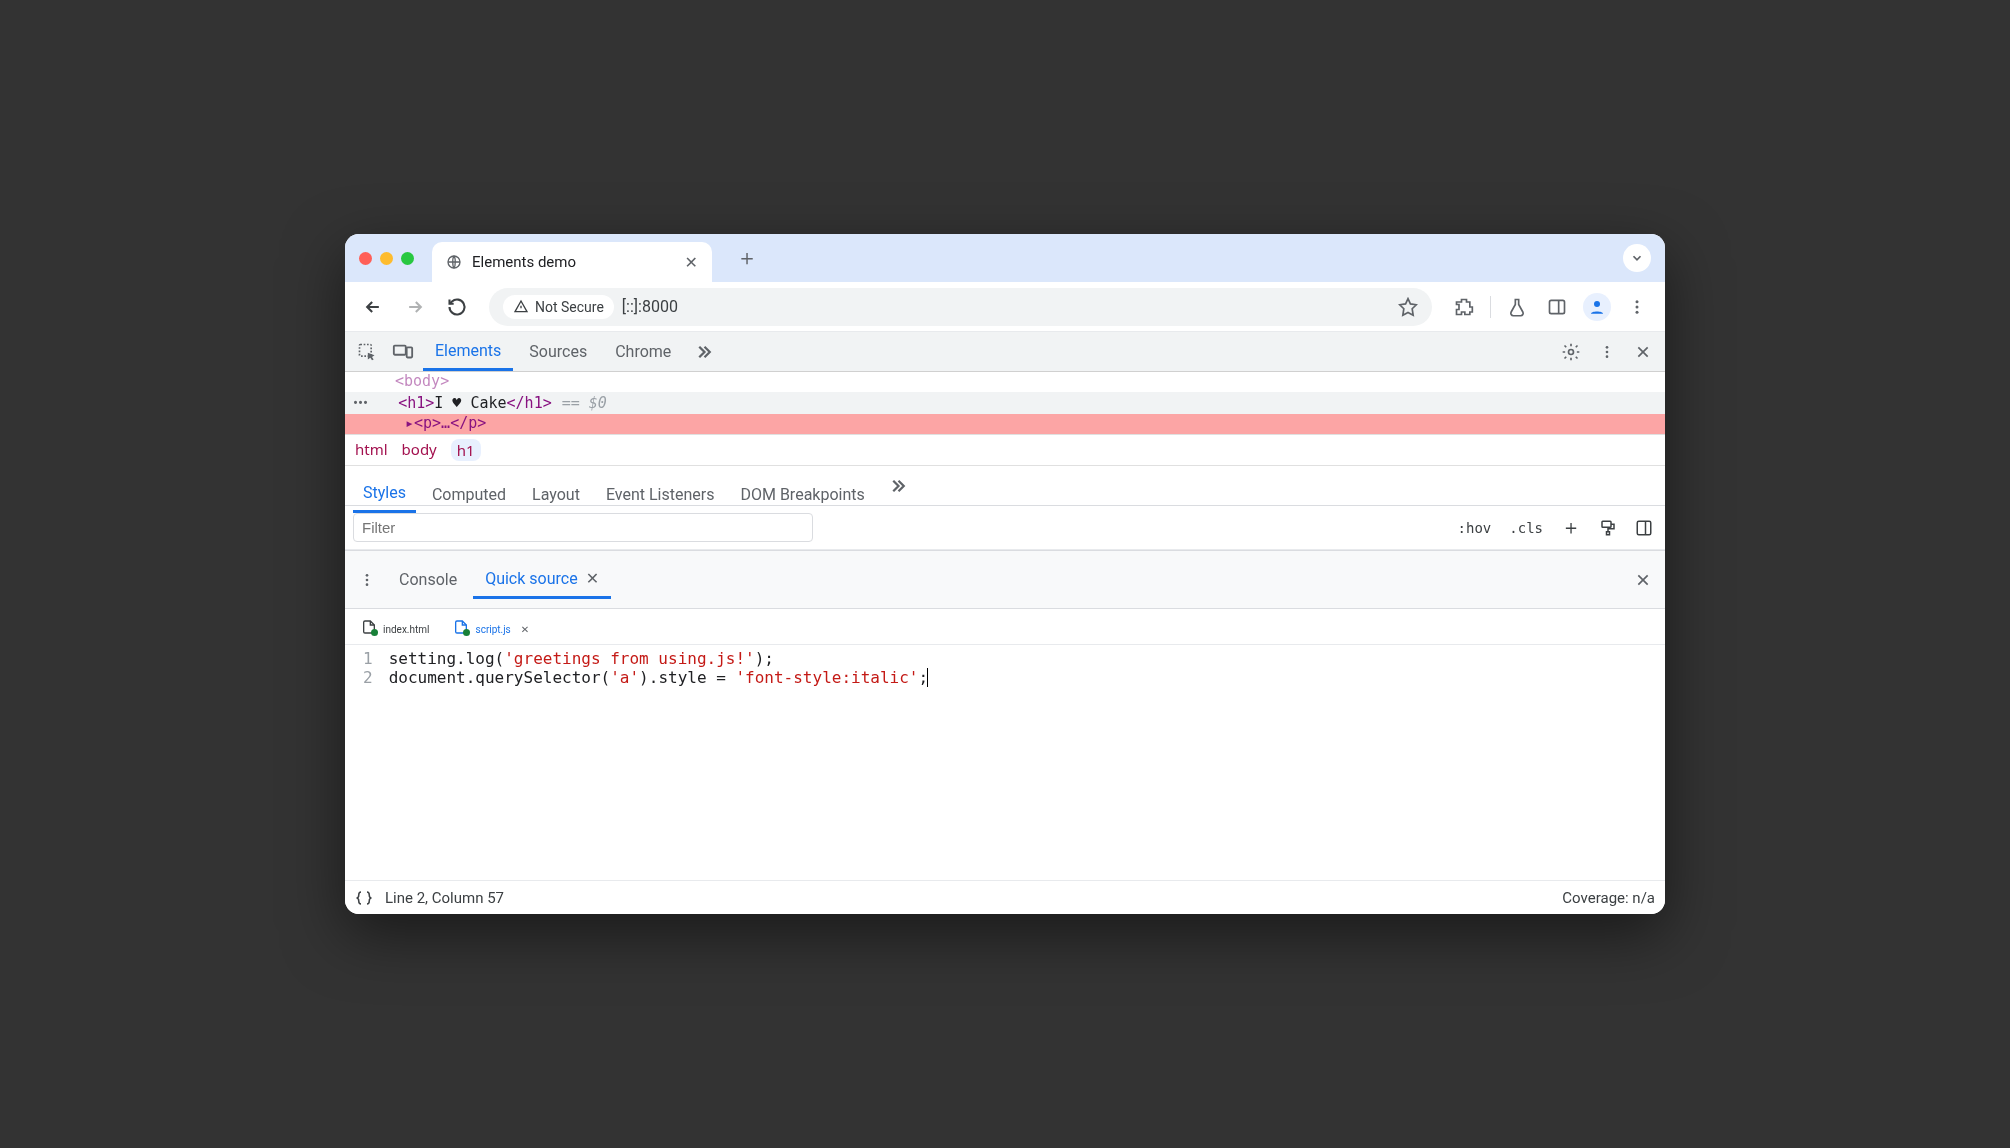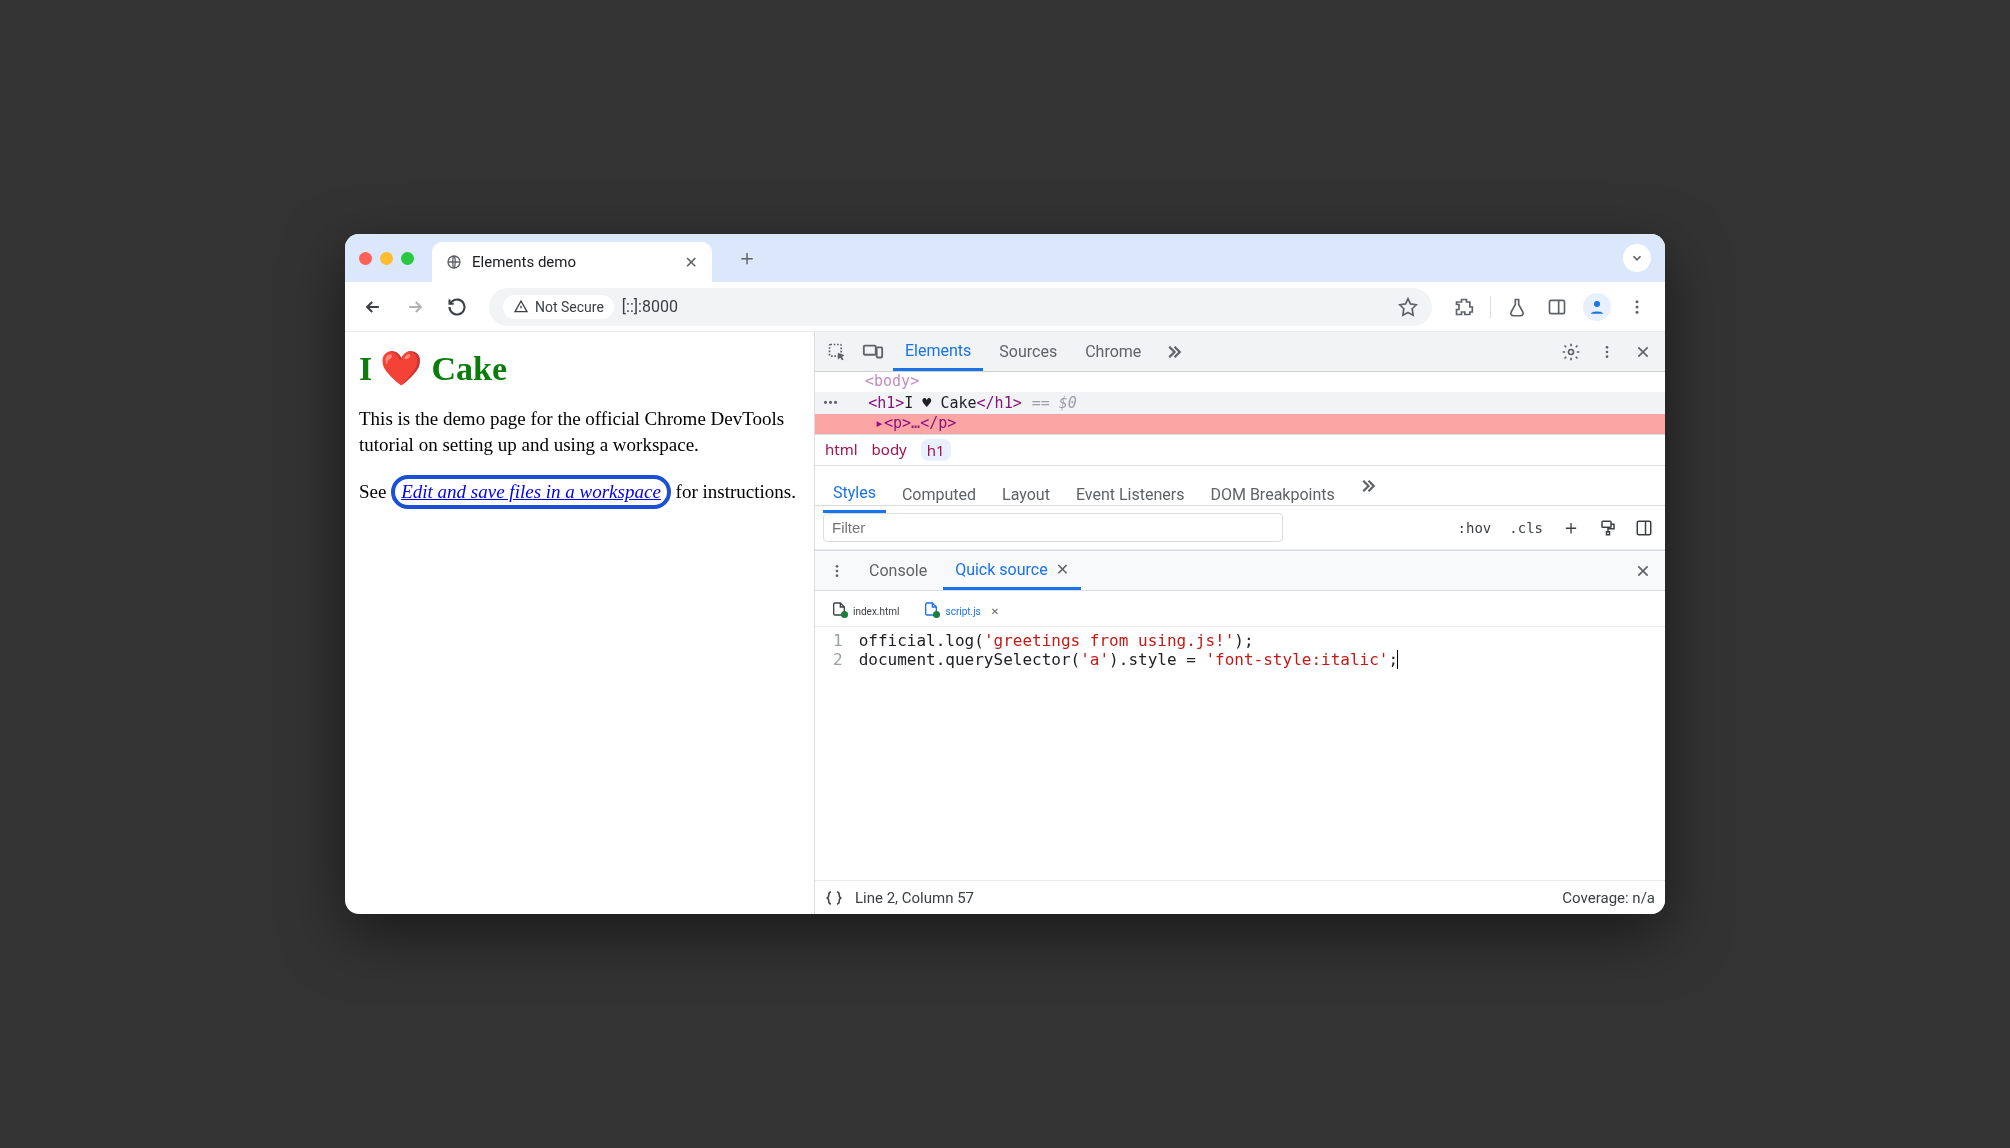--- a/index.html
+++ b/index.html
@@ -169,21 +169,21 @@
   }
   .filter-input {
     flex: 0 0 460px; border: 1px solid #dadce0; border-radius: 4px;
     padding: 5px 8px; font-size: 15px; color: #5f6368; background: #fff;
   }
   .filter-tools { display: flex; gap: 10px; align-items: center; font-family: Menlo, monospace; font-size: 14px; color: #3c4043; margin-left:auto; }
   .filter-tools .ti { cursor: pointer; padding: 2px 4px; }
   
   .drawer { flex: 1; display: flex; flex-direction: column; border-top: 1px solid #dadce0; }
   .drawer-tabs {
-    display: flex; align-items: center; height: 40px; padding: 0 6px; gap: 4px;
+    display: flex; align-items: center; height: 58px; padding: 0 6px; gap: 4px;
     border-bottom: 1px solid #dadce0; background: #f8f9fa;
   }
   .drawer-tab { padding: 8px 12px; color: #5f6368; cursor: pointer; font-size: 16px; }
   .drawer-tab.active { color: #1a73e8; border-bottom: 3px solid #1a73e8; }
   .drawer-tab .x { margin-left: 8px; color: #5f6368; }
   .file-tabs {
     display: flex; align-items: center; height: 36px; padding: 0 6px; gap: 4px;
     border-bottom: 1px solid #e8eaed;
   }
   .file-tab {
@@ -308,27 +308,20 @@
             <circle cx="12" cy="5" r="2"></circle>
             <circle cx="12" cy="12" r="2"></circle>
             <circle cx="12" cy="19" r="2"></circle>
           </svg>
       </div>
     </div>
   </div>
 
   <div class="content">
 
-    <div class="page-view">
-      <h1>I ❤️ Cake</h1>
-      <p>This is the demo page for the official Chrome DevTools tutorial on setting up and using a workspace.</p>
-      <p>
-        <span>See </span><span class="highlight-ring"><a href="#">Edit and save files in a workspace</a></span><span> for instructions.</span>
-      </p>
-    </div>
 
     <div class="devtools">
 
       <div class="dt-tabs">
         <div class="dt-icon">
           <svg width="20" height="20" viewBox="0 0 24 24" fill="none" stroke="currentColor" stroke-width="2" stroke-dasharray="2 2">
               <rect x="3" y="3" width="14" height="14" rx="1"></rect>
               <path d="M13 13l8 3-3 2 2 3-2 1-2-3-3 2z" fill="currentColor" stroke="none"></path>
             </svg>
         </div>
@@ -467,21 +460,21 @@
           </div>
         </div>
 
         <div class="code">
           <div class="gutter">
             <div>1</div>
               <div>2</div>
           </div>
           <div class="code-lines">
             <div>
-              <span class="ident">official.log(</span><span class="str">'greetings from using.js!'</span><span class="ident">);</span>
+              <span class="ident">setting.log(</span><span class="str">'greetings from using.js!'</span><span class="ident">);</span>
             </div>
             <div>
               <span class="ident">document.querySelector(</span><span class="str">'a'</span><span class="ident">).style = </span><span class="str">'font-style:italic'</span><span class="ident">;</span><span class="cursor"></span>
             </div>
           </div>
         </div>
 
         <div class="statusbar">
           <span>
             <svg width="18" height="18" viewBox="0 0 24 24" fill="none" stroke="currentColor" stroke-width="2">

